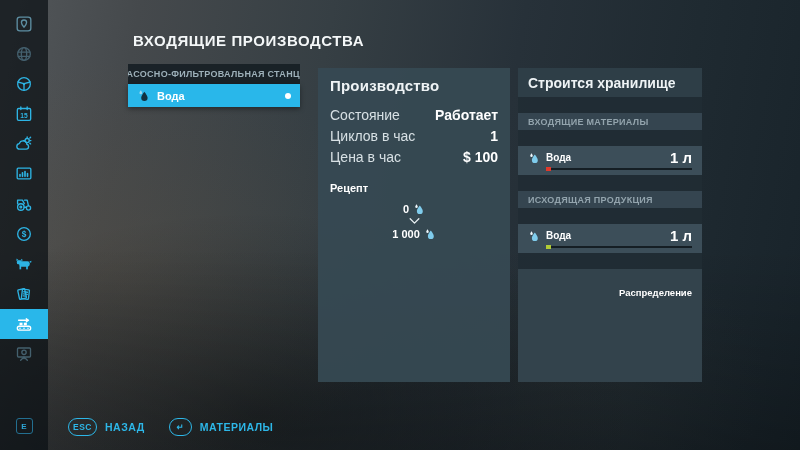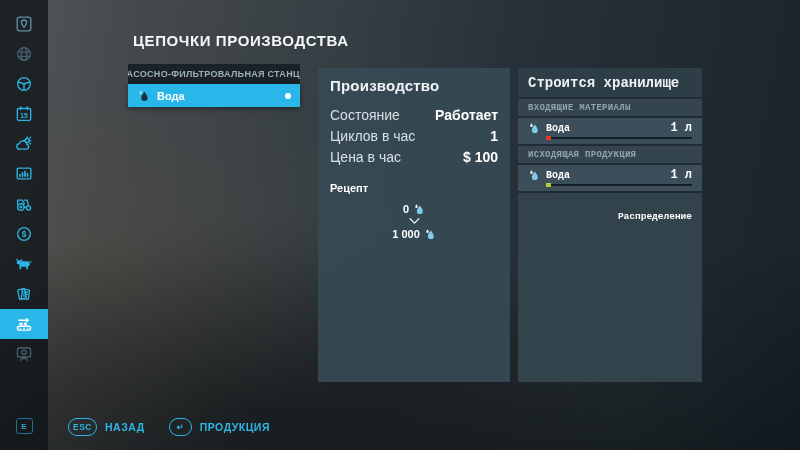--- a/index.html
+++ b/index.html
@@ -46,29 +46,29 @@
   .panel-mid{position:absolute;left:318px;top:68px;width:192px;height:314px;
     background:rgba(54,73,83,.94);padding:9px 12px;box-sizing:border-box;}
   .panel-mid h2{font-size:15px;color:#eef3f5;font-weight:600;margin:0 0 13px;letter-spacing:.2px;}
   .stat-row{display:flex;justify-content:space-between;font-size:14px;margin-bottom:5px;color:#d7e0e4;}
   .stat-row .value{color:#fff;font-weight:bold;margin-left:16px;}
   .recipe-heading{margin-top:17px;font-size:11px;font-weight:bold;color:#fff;}
   .recipe-flow{display:flex;flex-direction:column;align-items:center;margin-top:9px;gap:2px;}
   .recipe-line{display:flex;align-items:center;gap:4px;color:#fff;font-size:11px;font-weight:bold;}
   
   .panel-right{position:absolute;left:518px;top:68px;width:184px;height:314px;
-    background:rgba(33,45,52,.92);display:flex;flex-direction:column;gap:2px;font-family:Liberation Mono, monospace;}
+    background:rgba(33,45,52,.92);display:flex;flex-direction:column;gap:16px;}
   .band-title{height:29px;background:rgba(47,63,72,.96);display:flex;align-items:center;
     padding:0 10px;font-size:14px;color:#eef3f5;font-weight:600;flex:0 0 auto;}
   .band-section{height:17px;display:flex;align-items:center;padding:0 10px;font-size:9px;
     font-weight:bold;color:#93a4ad;letter-spacing:.3px;background:rgba(54,71,81,.96);flex:0 0 auto;}
   .band-row{background:rgba(61,80,91,.96);padding:3px 10px 4px;flex:0 0 auto;}
   .row-main{display:flex;align-items:center;gap:6px;}
   .row-main .name{color:#fff;font-size:10px;font-weight:bold;flex:1;}
-  .row-main .amount{color:#fff;font-size:12px;font-weight:bold;}
+  .row-main .amount{color:#fff;font-size:15px;font-weight:bold;}
   .row-bar{position:relative;height:4px;margin:1px 0 0 18px;}
   .bar-track{position:absolute;left:0;right:0;top:1px;height:1.5px;background:rgba(14,22,27,.85);}
   .bar-tick{position:absolute;left:0;top:0;width:5px;height:3.5px;}
   .band-fill{flex:1;background:rgba(52,69,78,.94);padding:18px 10px;box-sizing:border-box;}
   .dist-link{text-align:right;font-size:9.5px;color:#fff;font-weight:600;cursor:pointer;}
   
   .footer{position:absolute;left:68px;top:418px;display:flex;align-items:center;gap:24px;}
   .hint{display:flex;align-items:center;gap:8px;color:#2db7e8;font-size:10.5px;font-weight:bold;
     letter-spacing:.5px;cursor:pointer;}
   .key{min-width:13px;height:12px;padding:2px 4px;border:1.5px solid #2db7e8;border-radius:9px;
@@ -169,21 +169,21 @@
   <div class="side-item dim">
     <svg viewBox="0 0 24 24">
       <rect class="icon-stroke" x="4.2" y="4.8" width="15.6" height="10.8" rx="1.2"></rect>
       <circle class="icon-stroke" cx="12" cy="10" r="2.6"></circle>
       <path class="icon-stroke" d="M8 19.6l4-4 4 4M12 15.6v2"></path>
     </svg>
   </div>
   <div class="key-e">E</div>
 </div>
 
-<div class="page-title">ЦЕПОЧКИ ПРОИЗВОДСТВА</div>
+<div class="page-title">ВХОДЯЩИЕ ПРОИЗВОДСТВА</div>
 
 <div class="prod-list">
   <div class="prod-list-header">НАСОСНО-ФИЛЬТРОВАЛЬНАЯ СТАНЦ...</div>
   <div class="prod-list-item">
     <svg class="drop" width="13" height="13" viewBox="0 0 24 24">
       <path d="M13.6 5.2C13.6 5.2 7.8 12.4 7.8 16.3a5.9 5.9 0 0 0 11.8 0C19.6 12.4 13.6 5.2 13.6 5.2Z" fill="#133140"></path>
       <path d="M7 2.4C7 2.4 4.5 5.6 4.5 7.3a2.5 2.5 0 0 0 5 0C9.5 5.6 7 2.4 7 2.4Z" fill="#9fd6ee"></path>
     </svg>
     <span class="label">Вода</span>
     <span class="dot"></span>
@@ -266,15 +266,15 @@
   </div>
 </div>
 
 <div class="footer">
   <div class="hint">
     <span class="key">ESC</span>
     <span>НАЗАД</span>
   </div>
   <div class="hint">
     <span class="key">↵</span>
-    <span>ПРОДУКЦИЯ</span>
+    <span>МАТЕРИАЛЫ</span>
   </div>
 </div>
 
 </body></html>

